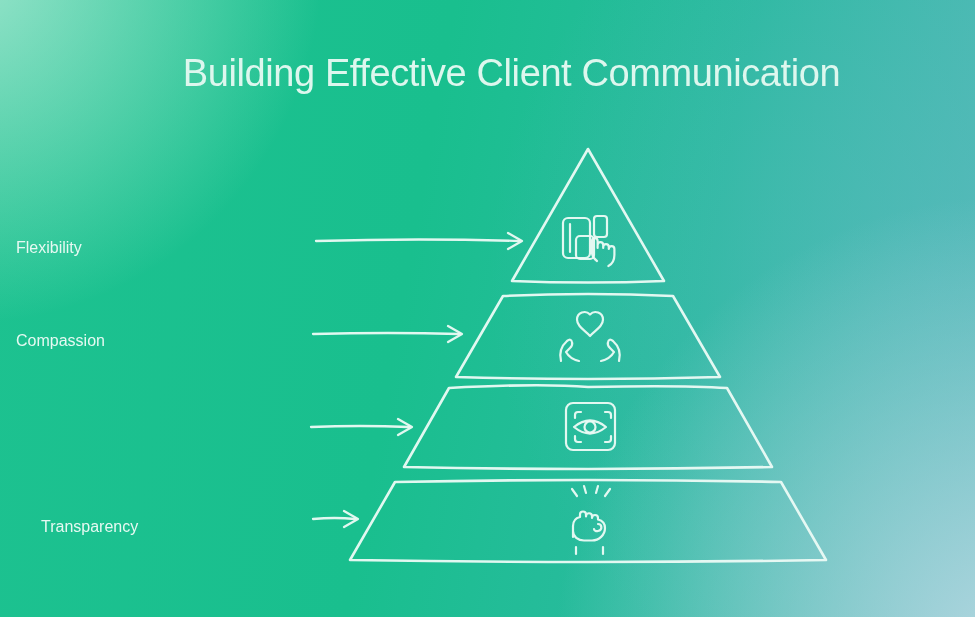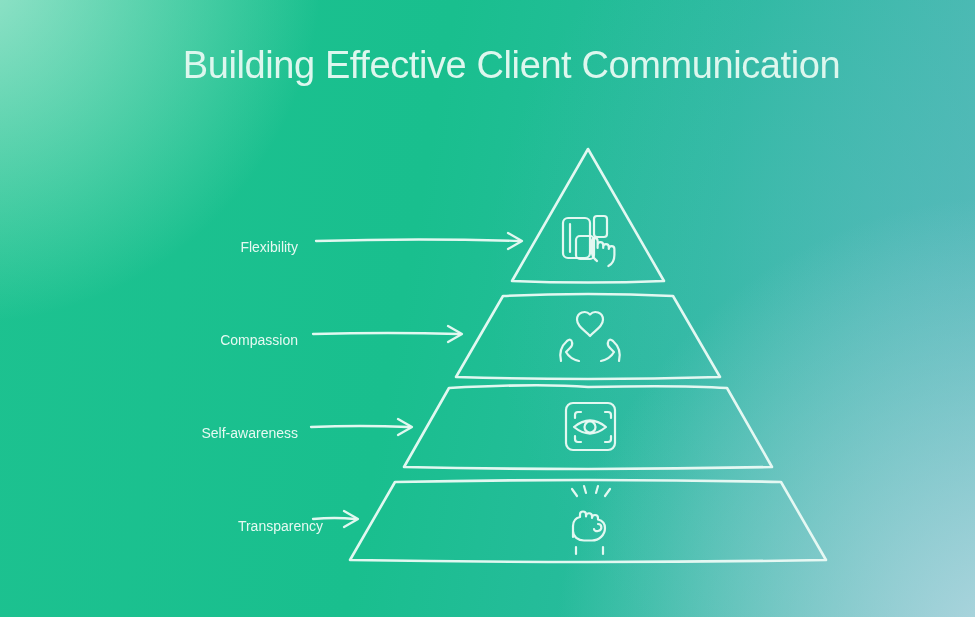--- a/index.html
+++ b/index.html
@@ -10,33 +10,32 @@
     font-family:"Liberation Sans","DejaVu Sans",sans-serif;
     background:
       radial-gradient(circle at -4% -6%, rgba(225,248,238,0.65) 0%, rgba(225,248,238,0.0) 30%),
       radial-gradient(circle at 104% 106%, rgba(183,216,226,0.95) 0%, rgba(183,216,226,0.0) 38%),
       radial-gradient(circle at 96% 45%, rgba(90,185,190,0.55) 0%, rgba(90,185,190,0.0) 45%),
       linear-gradient(100deg, #1dc290 0%, #19bf8e 42%, #2bbaa0 70%, #55bab9 100%);
   }
   .title{
     position:absolute;
     top:36px;left:0;right:0;
-    margin:8px 0 0 48px;
+    margin:16px 0 0 48px;
     text-align:center;
     font-size:38px;
     font-weight:500;
     letter-spacing:-0.4px;
     color:#ddf7ee;
   }
   .diagram{position:absolute;inset:0;}
   .lvl-label{
     position:absolute;
-    left:8px;width:290px;
-    text-align:right;
-    font-size:14px;
+    left:16px;width:290px;
+    font-size:16px;
     font-weight:400;
     color:#e6f9f2;
   }
   .lbl-1{top:239px;}
   .lbl-2{top:332px;}
   .lbl-3{top:425px;}
   .lbl-4{top:518px;padding-left:25px;}
   .stroke{
     fill:none;
     stroke:#ecfbf5;
@@ -122,16 +121,15 @@
       <path class="stroke arrow" d="M398,419 L412,427 L398,435"></path>
     </g>
     <g>
       <path class="stroke arrow" d="M313,519 Q335,517 355,519"></path>
       <path class="stroke arrow" d="M344,511 L358,519 L344,527"></path>
     </g>
   </svg>
 
   <div class="lvl-label lbl-1">Flexibility</div>
   <div class="lvl-label lbl-2">Compassion</div>
-  <div class="lvl-label lbl-3">Self-awareness</div>
   <div class="lvl-label lbl-4">Transparency</div>
 
 </div>
 
 </body></html>

